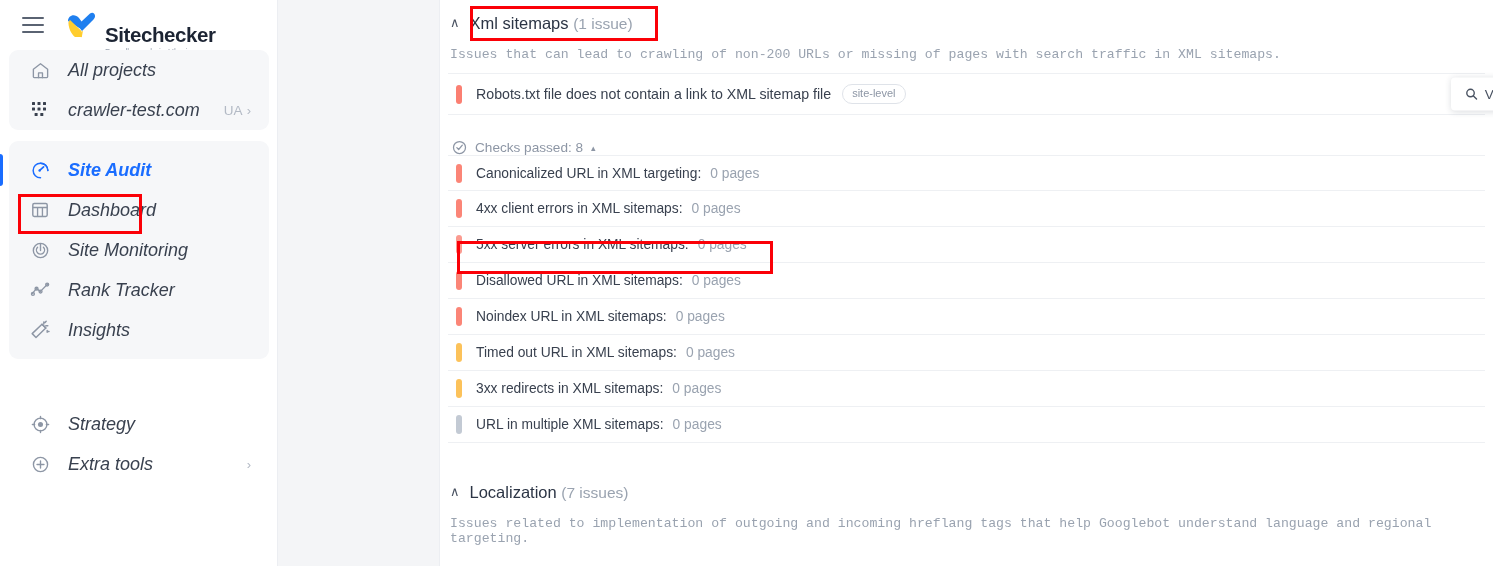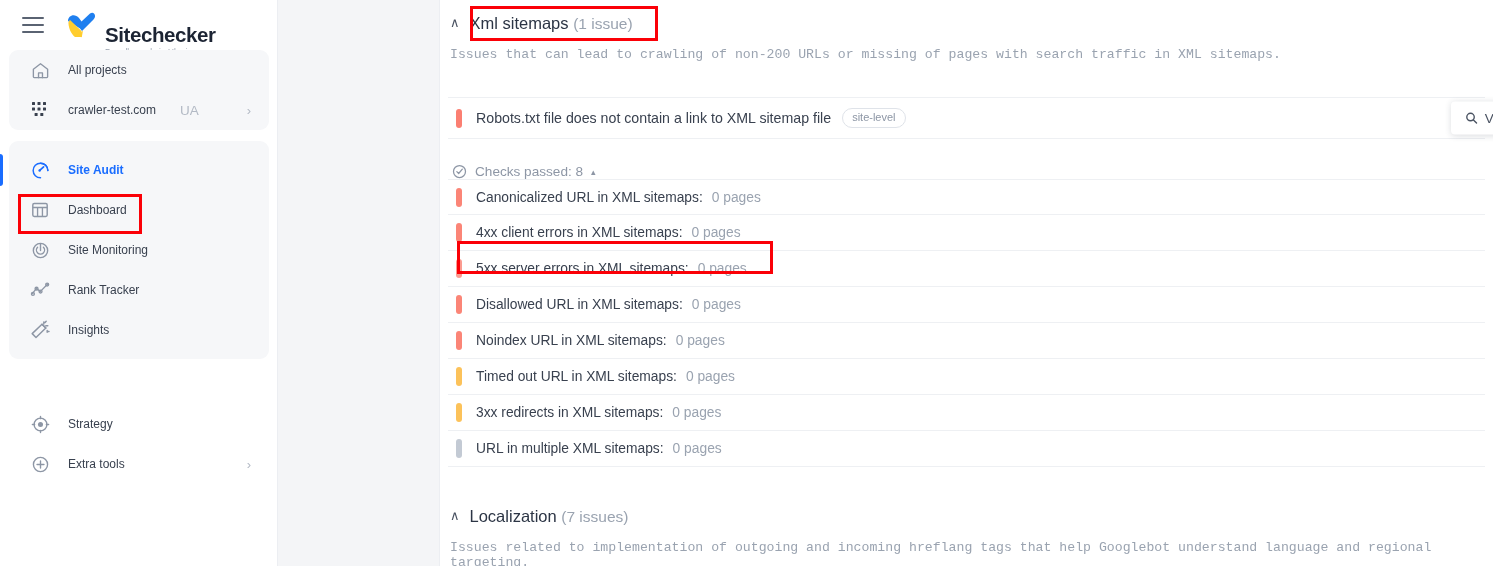--- a/index.html
+++ b/index.html
@@ -39,21 +39,21 @@
     background: #f6f7f9; border-radius: 9px; padding: 9px 0 9px 0;
   }
   .sb-free { position: absolute; left: 9px; top: 400px; width: 260px; padding-top: 4px; }
 
   .sb-item {
     display: flex; align-items: center; height: 40px; padding-left: 20px;
     cursor: pointer; position: relative; gap: 17px;
   }
   .sb-ico { width: 22px; height: 22px; display: flex; align-items: center; justify-content: center; flex: 0 0 22px; color: #8d96a5; }
   .sb-ico svg { display: block; }
-  .sb-label { font-size: 12px; color: #39414f; white-space: nowrap; }
+  .sb-label { font-size: 18px; color: #39414f; white-space: nowrap; font-style: italic; }
   .sb-ua { font-size: 13.5px; color: #b3bac5; margin-left: 7px; }
   .sb-chev { position: absolute; right: 18px; color: #b3bac5; font-size: 13px; line-height: 1; }
   .sb-item.active .sb-label { color: #1a6dff; font-weight: bold; }
   .sb-item.active .sb-ico { color: #1a6dff; }
   .sb-item.active::before {
     content: ""; position: absolute; left: -9px; top: 4px; width: 3px; height: 32px;
     background: #1a6dff; border-radius: 0 3px 3px 0;
   }
 
   
@@ -65,21 +65,21 @@
 
   .sec-head { display: flex; align-items: center; gap: 10px; height: 46px; padding-left: 2px; }
   .caret { color: #4a5362; font-size: 13px; line-height: 1; transform: translateY(-1px); }
   .sec-title { font-size: 16.5px; color: #2c3545; }
   .sec-title .cnt { color: #9aa3b0; font-size: 15.5px; }
   .sec-desc { font-size: 13.2px; color: #9aa3b0; padding-left: 2px; margin-top: 1px; font-family: Liberation Mono, monospace; }
 
   .issue-row {
     position: relative; display: flex; align-items: center; height: 42px;
     border-top: 1px solid #eef0f3; border-bottom: 1px solid #eef0f3;
-    margin-top: 35px; padding-left: 8px; width: 1037px;
+    margin-top: 11px; padding-left: 8px; width: 1037px;
   }
   .bar { width: 6px; height: 19px; border-radius: 4px; flex: 0 0 6px; margin-right: 14px; }
   .issue-text { font-size: 14.2px; color: #39414f; }
   .badge {
     margin-left: 11px; font-size: 11px; color: #8d96a5;
     border: 1px solid #dfe3e9; border-radius: 11px; padding: 3px 9px 4px;
     line-height: 1;
   }
   .view-issue {
     position: absolute; right: -78px; top: 50%; transform: translateY(-50%);
@@ -284,21 +284,21 @@
           <circle cx="9" cy="9" r="7.2"></circle>
             <path d="M5.8 9.2 L8 11.4 L12.4 6.2"></path>
         </svg>
         <span class="passed-txt">Checks passed: 8</span>
         <span class="passed-caret">▴</span>
       </div>
 
       <div class="check-list">
         <div class="check-row">
           <span class="bar" style="background:#fb8577"></span>
-          <span class="check-name">Canonicalized URL in XML sitemaps:</span>
+          <span class="check-name">Canonicalized URL in XML targeting:</span>
           <span class="check-val">0 pages</span>
         </div>
         <div class="check-row">
           <span class="bar" style="background:#fb8577"></span>
           <span class="check-name">4xx client errors in XML sitemaps:</span>
           <span class="check-val">0 pages</span>
         </div>
         <div class="check-row">
           <span class="bar" style="background:#fb9b90"></span>
           <span class="check-name">5xx server errors in XML sitemaps:</span>

